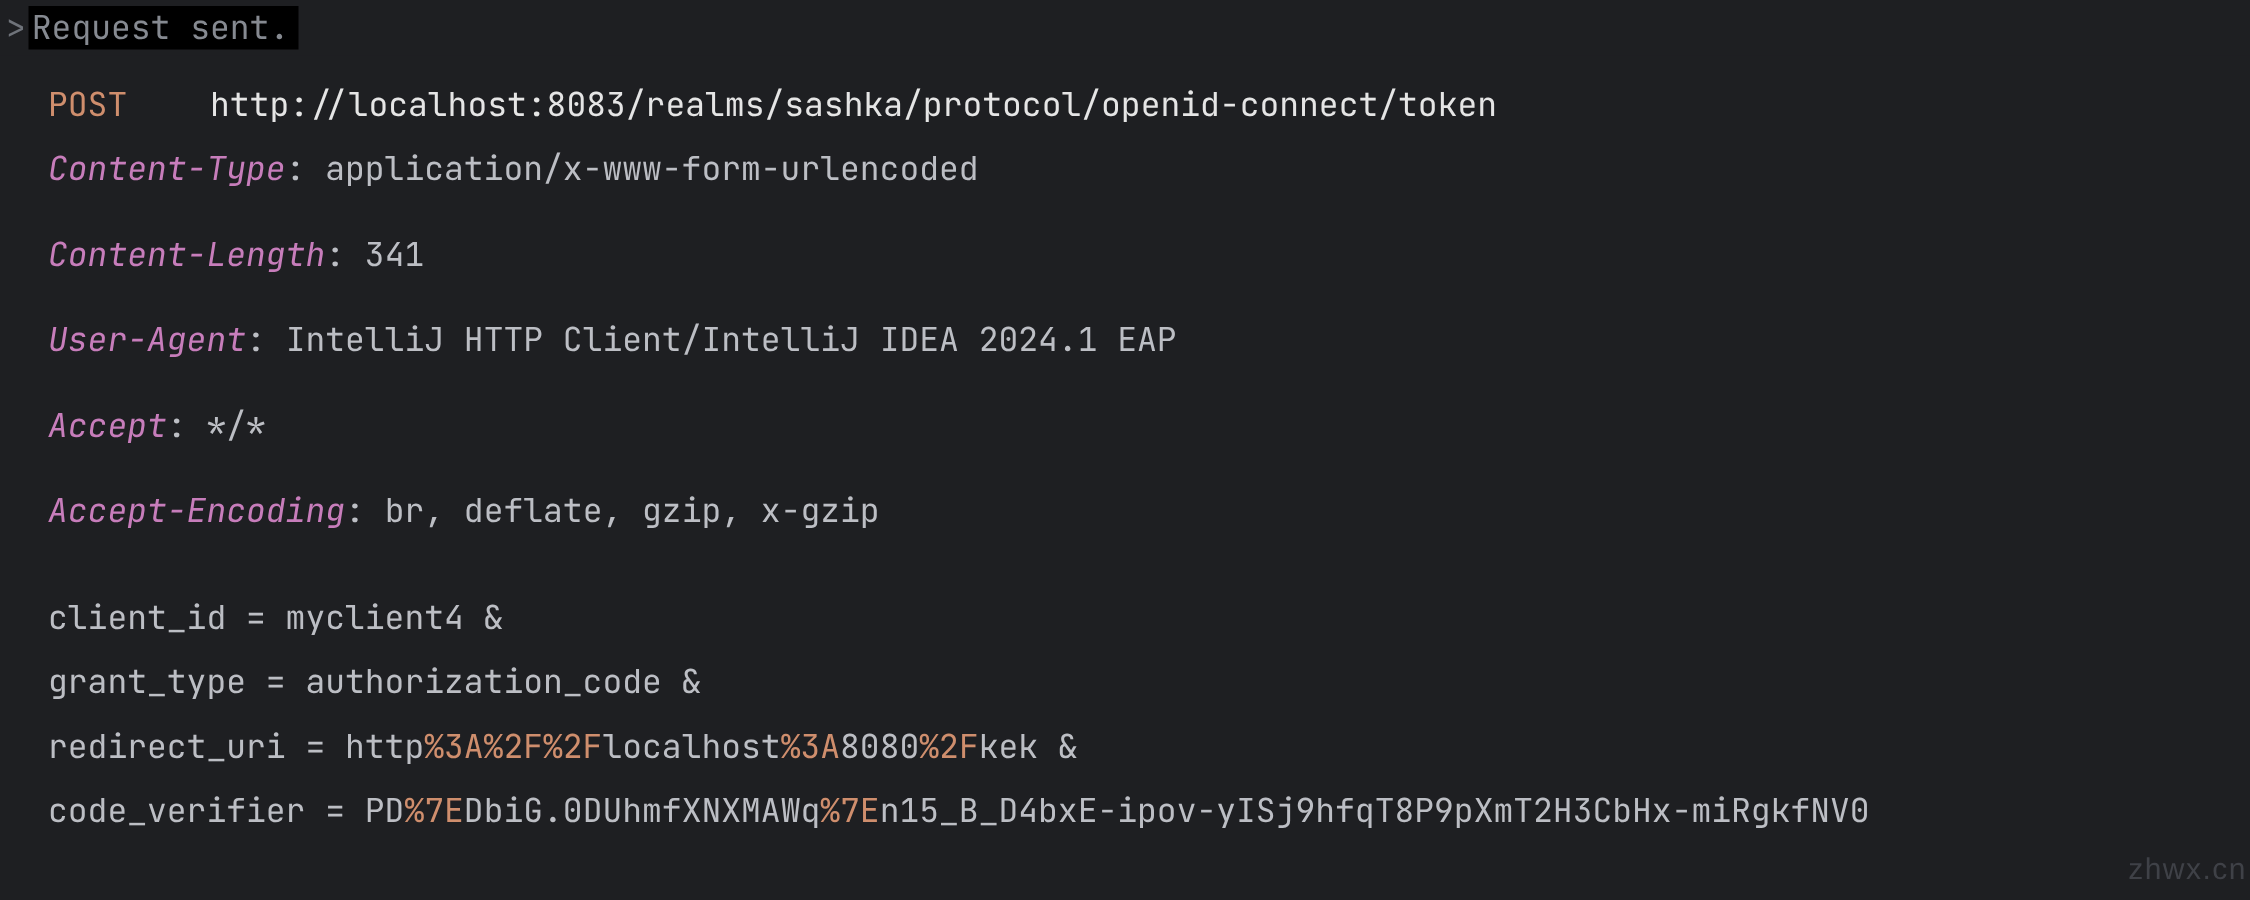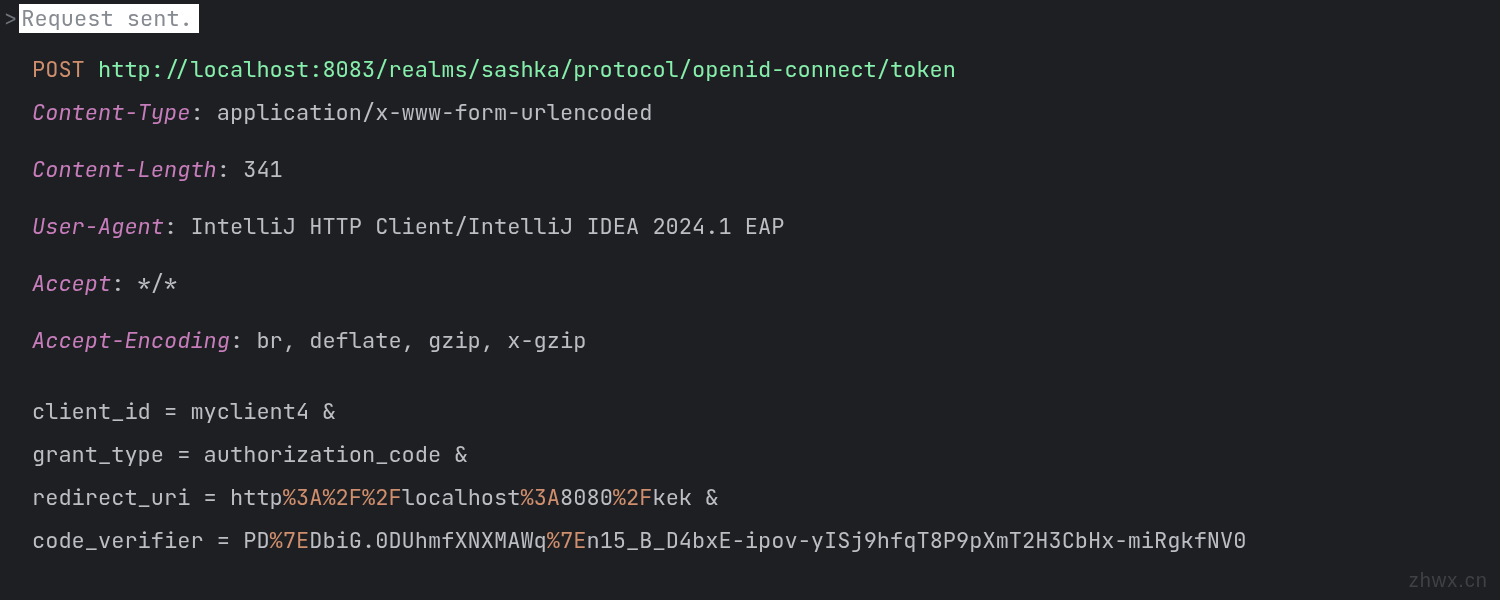--- a/index.html
+++ b/index.html
@@ -23,42 +23,42 @@
     padding: 4px 0 4px 4px;
   }
   .chevron {
     color: #6f737a;
     font-weight: normal;
     margin-right: 2px;
     display: inline-block;
   }
   .status-text {
     color: #868a91;
-    background: #ffffff;
+    background: #000000;
     padding: 0 6px 0 2px;
   }
   .body-block {
     padding: 18px 0 0 32px;
     white-space: nowrap;
     display: flex;
     flex-direction: column;
     gap: 14px;
   }
   .line { white-space: pre; }
   .method { color: #cf8e6d; }
-  .url    { color: #86efac; }
+  .url    { color: #e5e5e5; margin-left: 42px; }
   .hdr-name  { color: #c77dbb; font-style: italic; }
   .hdr-colon { color: #bcbec4; }
   .hdr-val   { color: #bcbec4; }
   .plain { color: #bcbec4; }
   .escaped { color: #cf8e6d; margin-top: 20px; }
   .spacer { height: 14px; }
   .watermark {
     position: fixed;
-    right: 12px;
+    right: 2px;
     bottom: 8px;
     color: #3f4147;
     font-size: 20px;
     font-family: sans-serif;
     letter-spacing: 1px;
     pointer-events: none;
   }
 </style>
 </head>
 <body>

